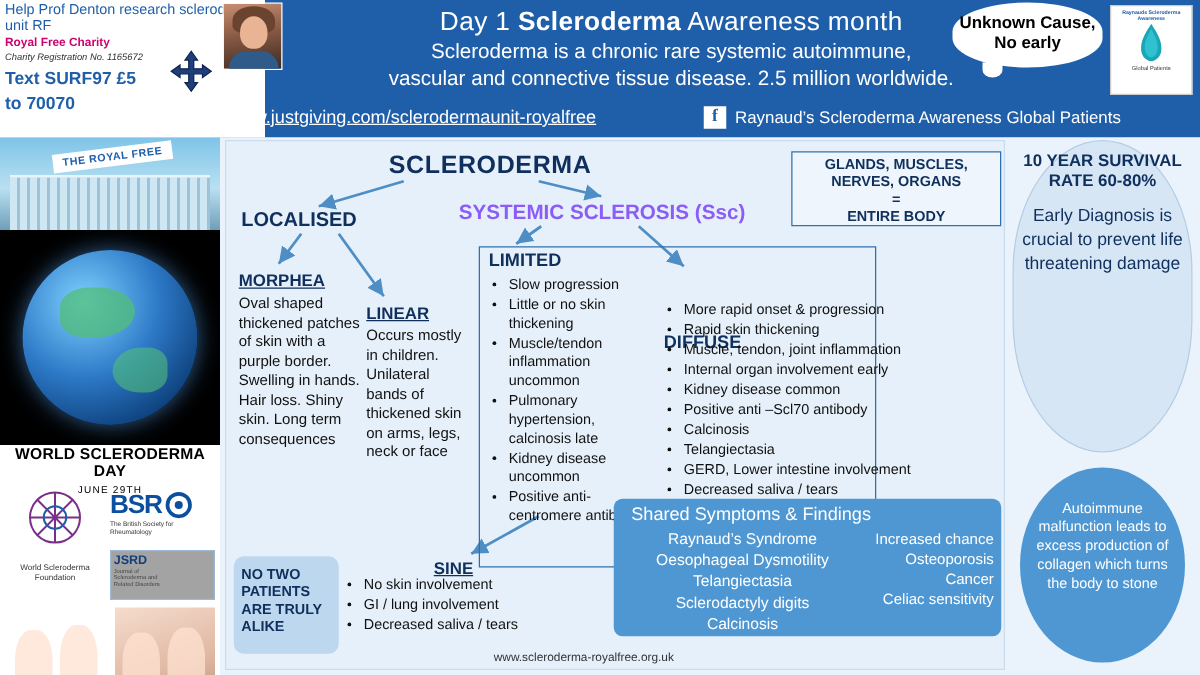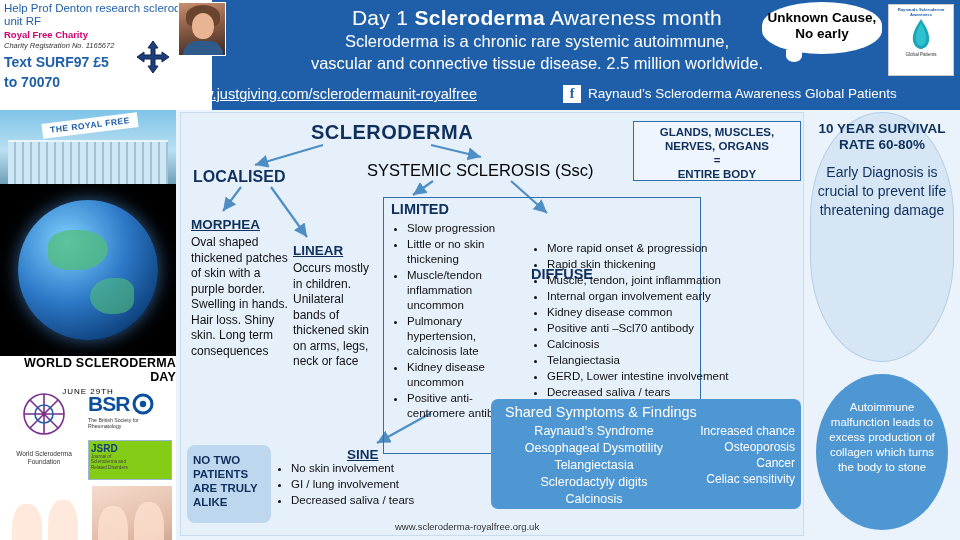--- a/index.html
+++ b/index.html
@@ -250,21 +250,20 @@
     position: absolute;
     left: 0; top: 246px;
     width: 176px;
     text-align: center;
     color: #000000;
   }
   .world-day-main {
     font-size: 12.5px;
     font-weight: bold;
     letter-spacing: .2px;
-    text-align: right;
   }
   .world-day-sub {
     font-size: 8px;
     margin-top: 3px;
     letter-spacing: 1px;
   }
   .logo-row {
     position: absolute;
     left: 0; top: 272px;
     width: 176px; height: 100px;
@@ -297,21 +296,21 @@
     color: #333333;
     margin-top: 1px;
     line-height: 6px;
   }
   .jsrd-logo {
     position: absolute;
     left: 88px; top: 58px;
     width: 84px; height: 40px;
     border: 1px solid #9bb7d4;
     box-sizing: border-box;
-    background: #84cc16;
+    background: #a3a3a3;
     padding: 2px;
   }
   .jsrd-text {
     font-size: 10px;
     font-weight: bold;
     color: #143f7a;
   }
   .jsrd-sub {
     font-size: 4.6px;
     color: #444444;
@@ -363,22 +362,22 @@
     position: absolute;
     left: 12px; top: 55px;
     font-size: 16px;
     font-weight: bold;
     color: #0f2f5c;
   }
   .h-systemic {
     position: absolute;
     left: 186px; top: 48px;
     font-size: 16.5px;
-    font-weight: normal;
-    color: #000000;
+    font-weight: bold;
+    color: #8b5cf6;
   }
 
   .box-limited {
     position: absolute;
     left: 202px; top: 84px;
     width: 316px; height: 255px;
     border: 1px solid #2f6fb0;
     background: transparent;
   }
   .lbl-limited {

